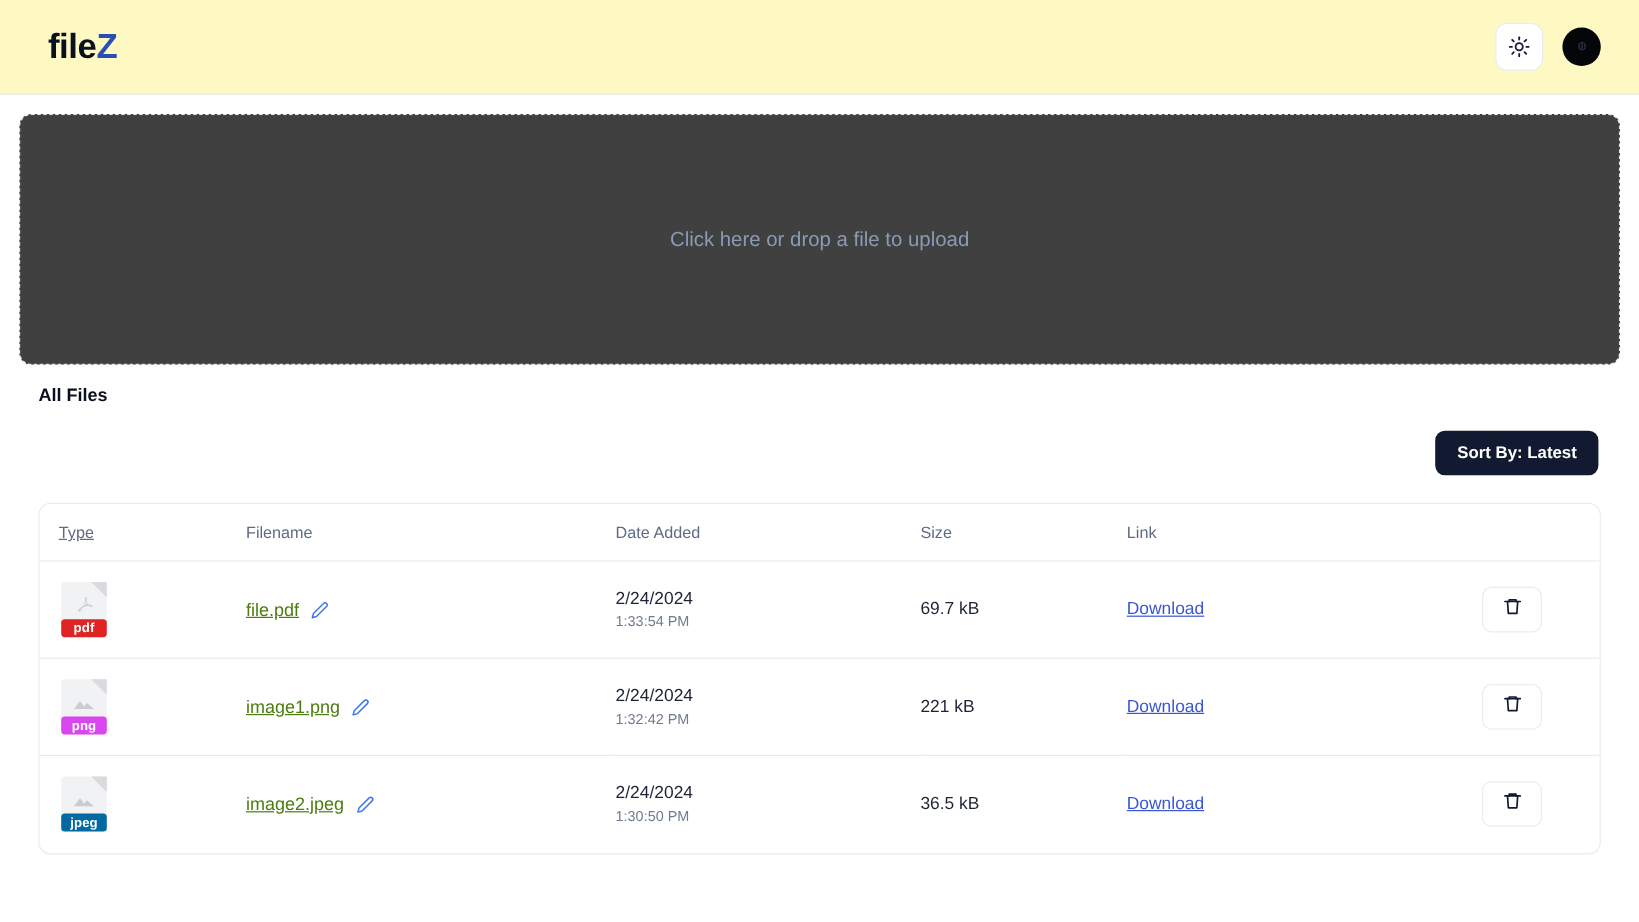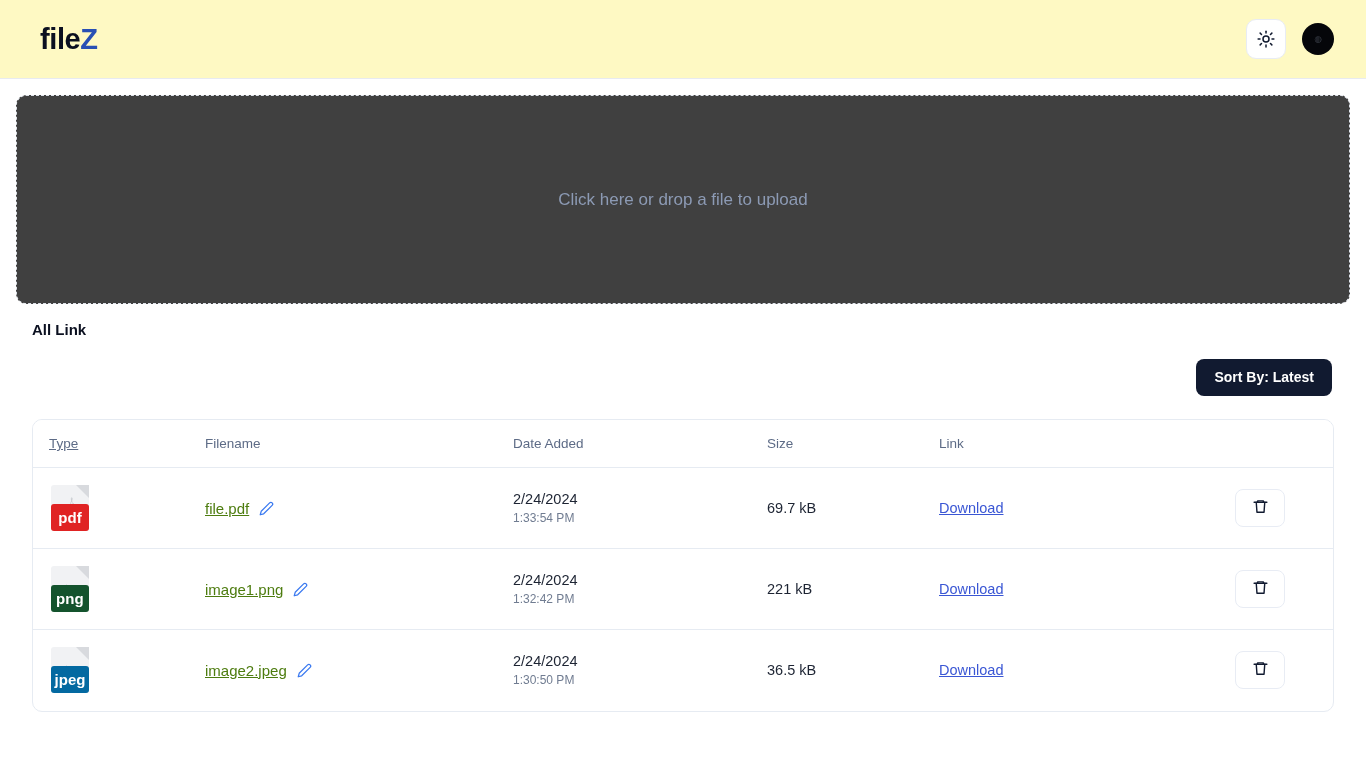--- a/index.html
+++ b/index.html
@@ -197,33 +197,33 @@
     display: flex;
     align-items: center;
     justify-content: center;
     color: #c9ccd1;
   }
   .file-icon .badge {
     position: absolute;
     left: 0;
     bottom: 0;
     min-width: 38px;
-    height: 27px;
+    height: 15px;
     border-radius: 3px;
     color: #fff;
-    font-size: 15px;
+    font-size: 11px;
     font-weight: 700;
     display: flex;
     align-items: center;
     justify-content: center;
     letter-spacing: 0.1px;
     font-family: "Liberation Sans", sans-serif;
   }
   .badge-pdf  { background: #e02323; }
-  .badge-png  { background: #14532d; }
+  .badge-png  { background: #d946ef; }
   .badge-jpeg { background: #0369a1; }
 
   
   .filename-cell {
     display: flex;
     align-items: center;
     gap: 10px;
   }
   .filename-link {
     font-size: 15px;
@@ -298,21 +298,21 @@
     <div class="avatar">
       <span class="avatar-glyph">◍</span>
     </div>
   </div>
 </header>
 
 <div class="dropzone">
   <span class="dropzone-text">Click here or drop a file to upload</span>
 </div>
 
-<h2 class="section-title">All Link</h2>
+<h2 class="section-title">All Files</h2>
 
 <div class="sort-row">
   <button class="sort-button">Sort By: Latest</button>
 </div>
 
 <div class="table-wrap">
   <table class="files">
     <thead>
       <tr>
         <th class="col-type">Type</th>

